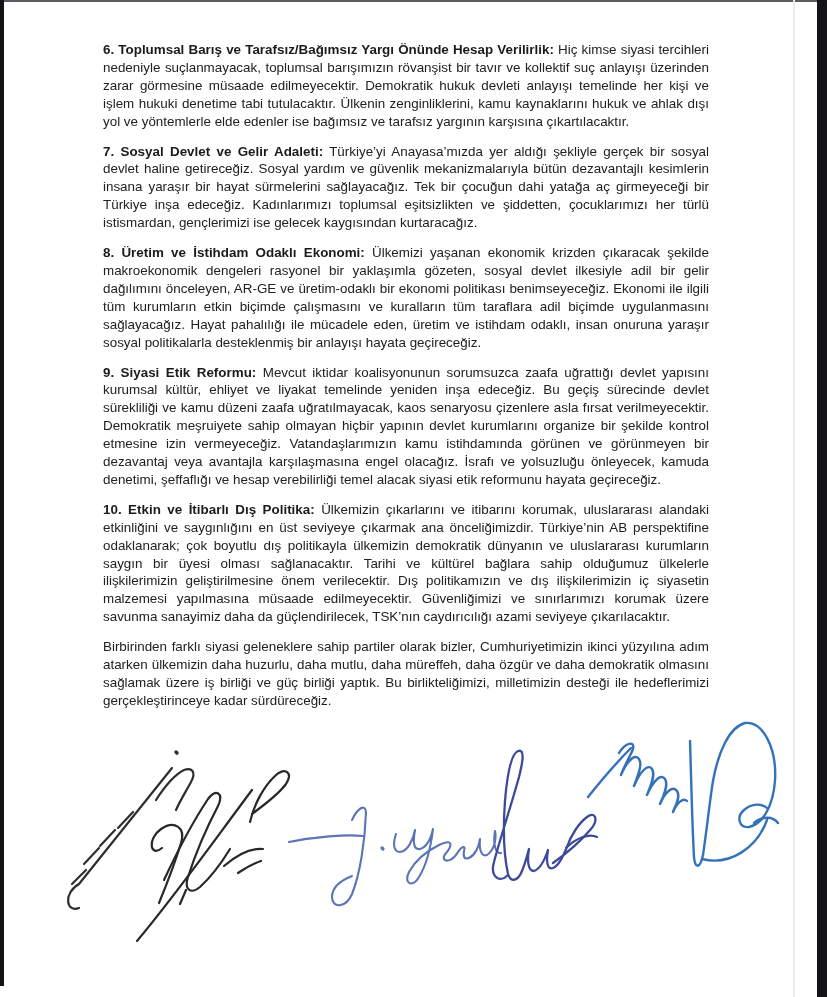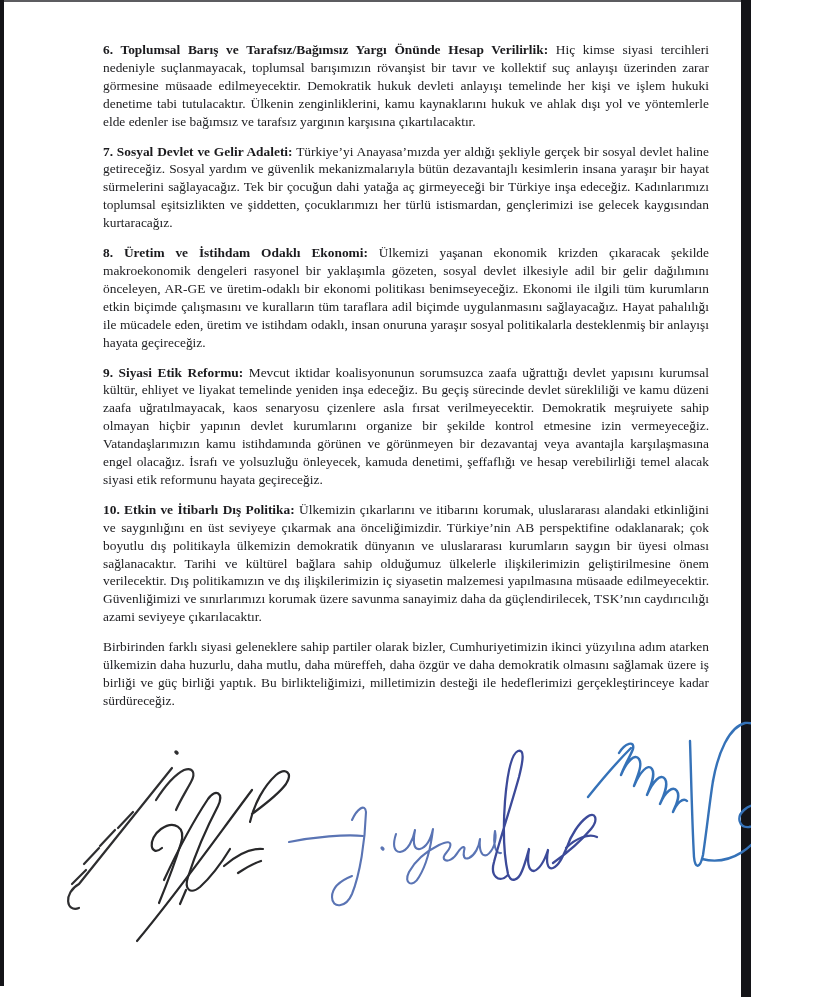--- a/index.html
+++ b/index.html
@@ -1,21 +1,21 @@
 <!DOCTYPE html>
 <html lang="tr"><head>
 <meta charset="utf-8">
 <style>
   html,body{margin:0;padding:0;background:#ffffff;}
   .stage{
     position:relative;
-    width:751px;height:997px;
+    width:827px;height:997px;
     background:#ffffff;
     overflow:hidden;
-    font-family:Liberation Serif, serif;
+    font-family:Liberation Sans, sans-serif;
   }
   
   .edge-left{position:absolute;left:0;top:0;width:4px;height:986px;background:#141418;}
   .edge-right{position:absolute;right:0;top:0;width:10px;height:997px;background:#141418;}
   .edge-top{position:absolute;left:0;top:0;width:817px;height:2px;background:#26262b;opacity:.75;}
   .fold-line{position:absolute;left:793px;top:0;width:2px;height:997px;background:#ededef;}
 
   .doc-text{
     position:absolute;left:103px;top:41px;width:606px;
     color:#212124;

